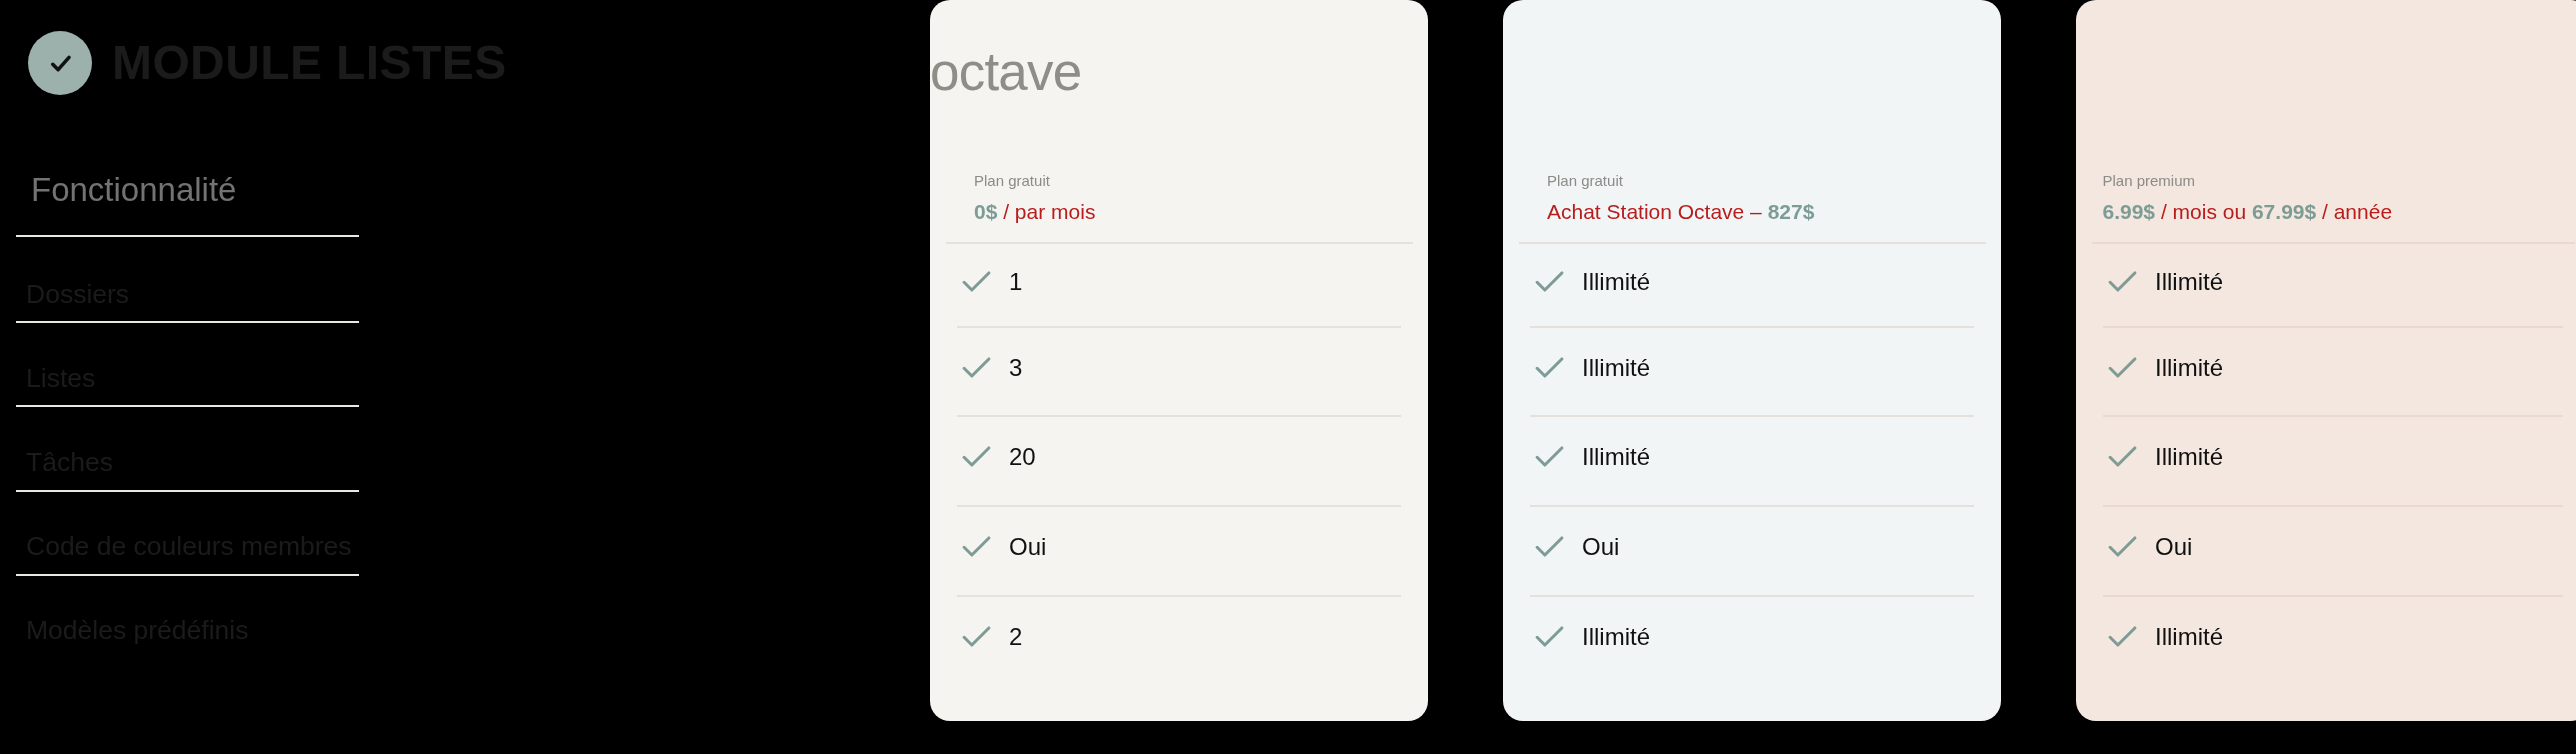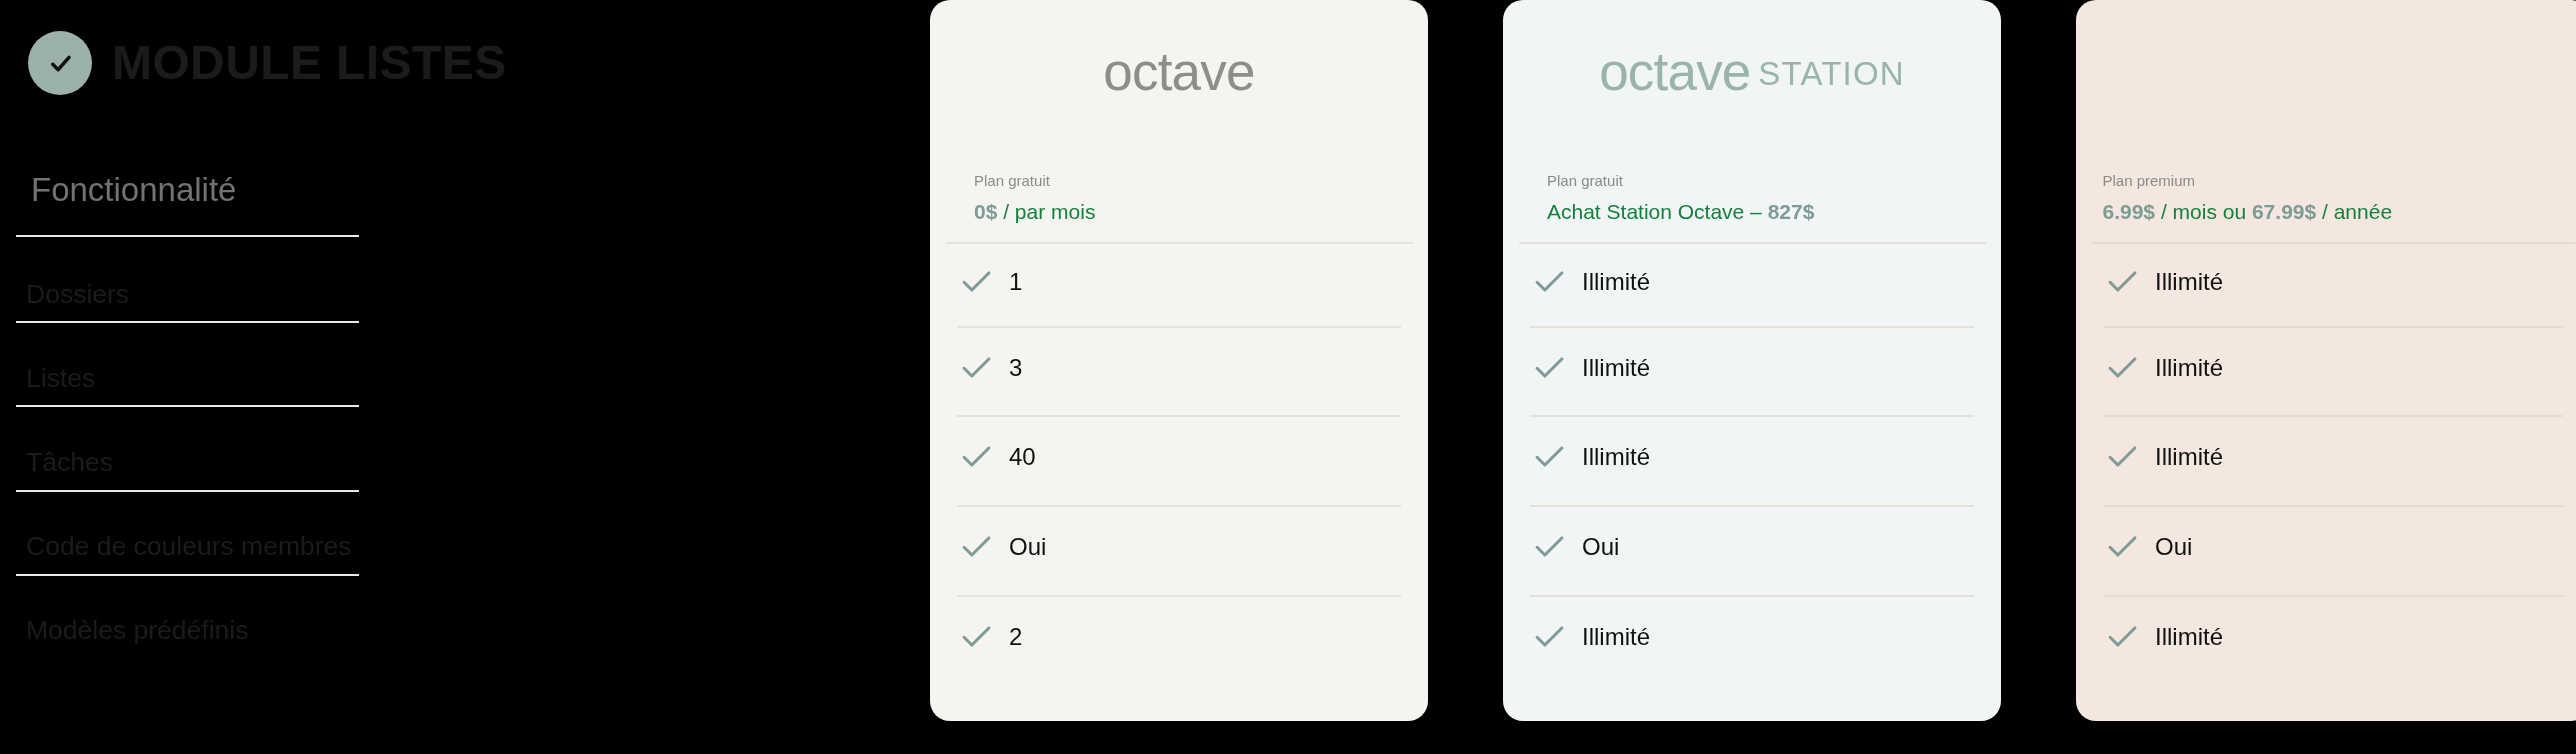--- a/index.html
+++ b/index.html
@@ -98,21 +98,21 @@
     position: relative;
     width: 100%;
     height: 100%;
   }
 
   .card-logo {
     position: absolute;
     left: 0;
     right: 0;
     top: 45px;
-    text-align: center;
+    text-align: left;
     line-height: 1;
     white-space: nowrap;
   }
   .logo-word {
     font-size: 53px;
     font-weight: 400;
     letter-spacing: -0.8px;
   }
   .logo-suffix {
     font-size: 33px;
@@ -138,21 +138,21 @@
   }
   .plan-price {
     position: absolute;
     font-size: 21px;
     font-weight: 400;
     color: #141414;
     line-height: 1;
     white-space: nowrap;
   }
   .price-accent { color: #7d9c95; font-weight: 700; }
-  .price-rest { color: #15803d; }
+  .price-rest { color: #b91c1c; }
 
   .card-divider {
     position: absolute;
     height: 1.6px;
   }
 
   .card-rule {
     position: absolute;
     height: 1.6px;
   }
@@ -236,21 +236,21 @@
         </svg>
         <span class="val">3</span>
       </div>
 
       <div class="card-rule" style="left:27px; width:444px; top:415px; background:#E3E2DD;"></div>
 
       <div class="card-item" style="left:31px; top:444px;">
         <svg class="tick" width="31" height="25" viewBox="0 0 40 32" aria-hidden="true">
           <path d="M4 17 L14 27 L36 5" fill="none" stroke="#7E9C95" stroke-width="4" stroke-linecap="round" stroke-linejoin="round"></path>
         </svg>
-        <span class="val">40</span>
+        <span class="val">20</span>
       </div>
 
       <div class="card-rule" style="left:27px; width:444px; top:505px; background:#E3E2DD;"></div>
 
       <div class="card-item" style="left:31px; top:534px;">
         <svg class="tick" width="31" height="25" viewBox="0 0 40 32" aria-hidden="true">
           <path d="M4 17 L14 27 L36 5" fill="none" stroke="#7E9C95" stroke-width="4" stroke-linecap="round" stroke-linejoin="round"></path>
         </svg>
         <span class="val">Oui</span>
       </div>
@@ -263,23 +263,20 @@
         </svg>
         <span class="val">2</span>
       </div>
 
     </div>
   </div>
 
   <div class="card" style="left:1503px; width:498px; height:721px; background:#F1F5F5;">
     <div class="card-inner">
 
-      <div class="card-logo">
-        <span class="logo-word" style="color:#9AB3AC;">octave</span><span class="logo-suffix" style="color:#9AB3AC;">STATION</span>
-      </div>
 
       <div class="plan-label" style="left:44px; top:173px;">Plan gratuit</div>
 
       <div class="plan-price" style="left:44px; top:201px;">
         <span class="price-rest">Achat Station Octave – </span><span class="price-accent">827$</span>
       </div>
 
       <div class="card-divider" style="left:15.6px; width:467px; top:242px; background:#E4E1DB;"></div>
 
       <div class="card-item" style="left:31px; top:269px;">

